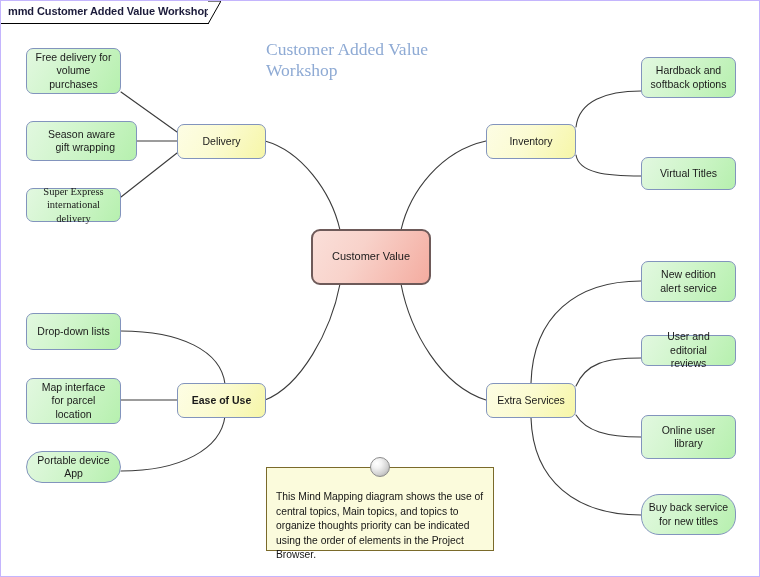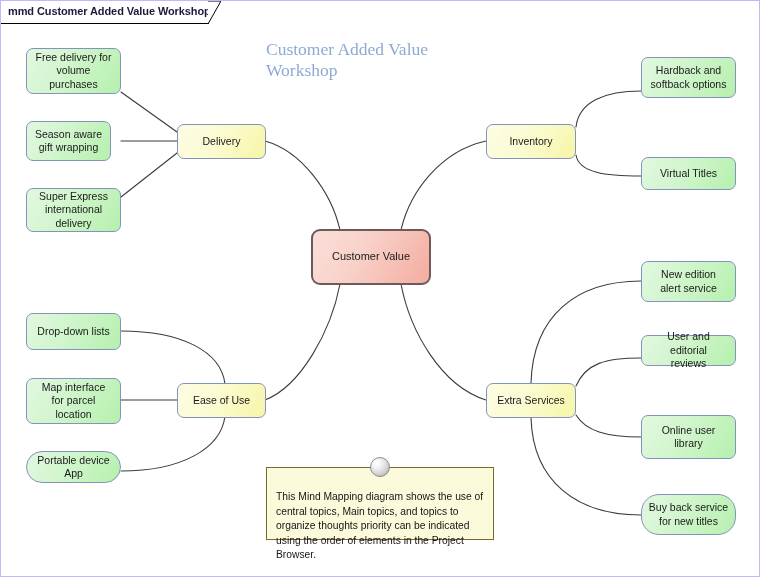--- a/index.html
+++ b/index.html
@@ -108,21 +108,21 @@
     background: linear-gradient(120deg, #fadfd9 0%, #f8d2ca 40%, #f4aca0 100%);
     font-size: 11px;
   }
 
   
   #note {
     position: absolute;
     left: 265px;
     top: 466px;
     width: 228px;
-    height: 73px;
+    height: 84px;
     box-sizing: border-box;
     border: 1px solid #7a6a2a;
     background: #fbfbdc;
     z-index: 3;
     padding: 8px 9px 0 9px;
     font-size: 10.3px;
     line-height: 14.4px;
     color: #141414;
     text-align: left;
     white-space: pre-line;
@@ -184,42 +184,42 @@
 Workshop</div>
 
   <div class="node central" style="left:310px; top:228px; width:120px; height:56px;">
     <span>Customer Value</span>
   </div>
 
   <div class="node main" style="left:176px; top:123px; width:89px; height:35px;">
     <span>Delivery</span>
   </div>
 
-  <div class="node main" style="left:176px; top:382px; width:89px; height:35px;">
+  <div class="node main" style="left:176px; top:382px; width:89px; height:35px;font-weight:bold;">
     <span>Ease of Use</span>
   </div>
 
   <div class="node main" style="left:485px; top:123px; width:90px; height:35px;">
     <span>Inventory</span>
   </div>
 
   <div class="node main" style="left:485px; top:382px; width:90px; height:35px;">
     <span>Extra Services</span>
   </div>
 
   <div class="node topic" style="left:25px; top:47px; width:95px; height:46px;">
     <span>Free delivery for
 volume
 purchases</span>
   </div>
-  <div class="node topic" style="left:25px; top:120px; width:85px; height:40px;">
+  <div class="node topic" style="left:25px; top:120px; width:111px; height:40px;text-align:right;">
     <span>Season aware
 gift wrapping</span>
   </div>
-  <div class="node topic" style="left:25px; top:187px; width:95px; height:44px;">
+  <div class="node topic" style="left:25px; top:187px; width:95px; height:34px;font-family:Liberation Serif, serif;">
     <span>Super Express
 international
 delivery</span>
   </div>
 
   <div class="node topic" style="left:25px; top:312px; width:95px; height:37px;">
     <span>Drop-down lists</span>
   </div>
   <div class="node topic" style="left:25px; top:377px; width:95px; height:46px;">
     <span>Map interface

